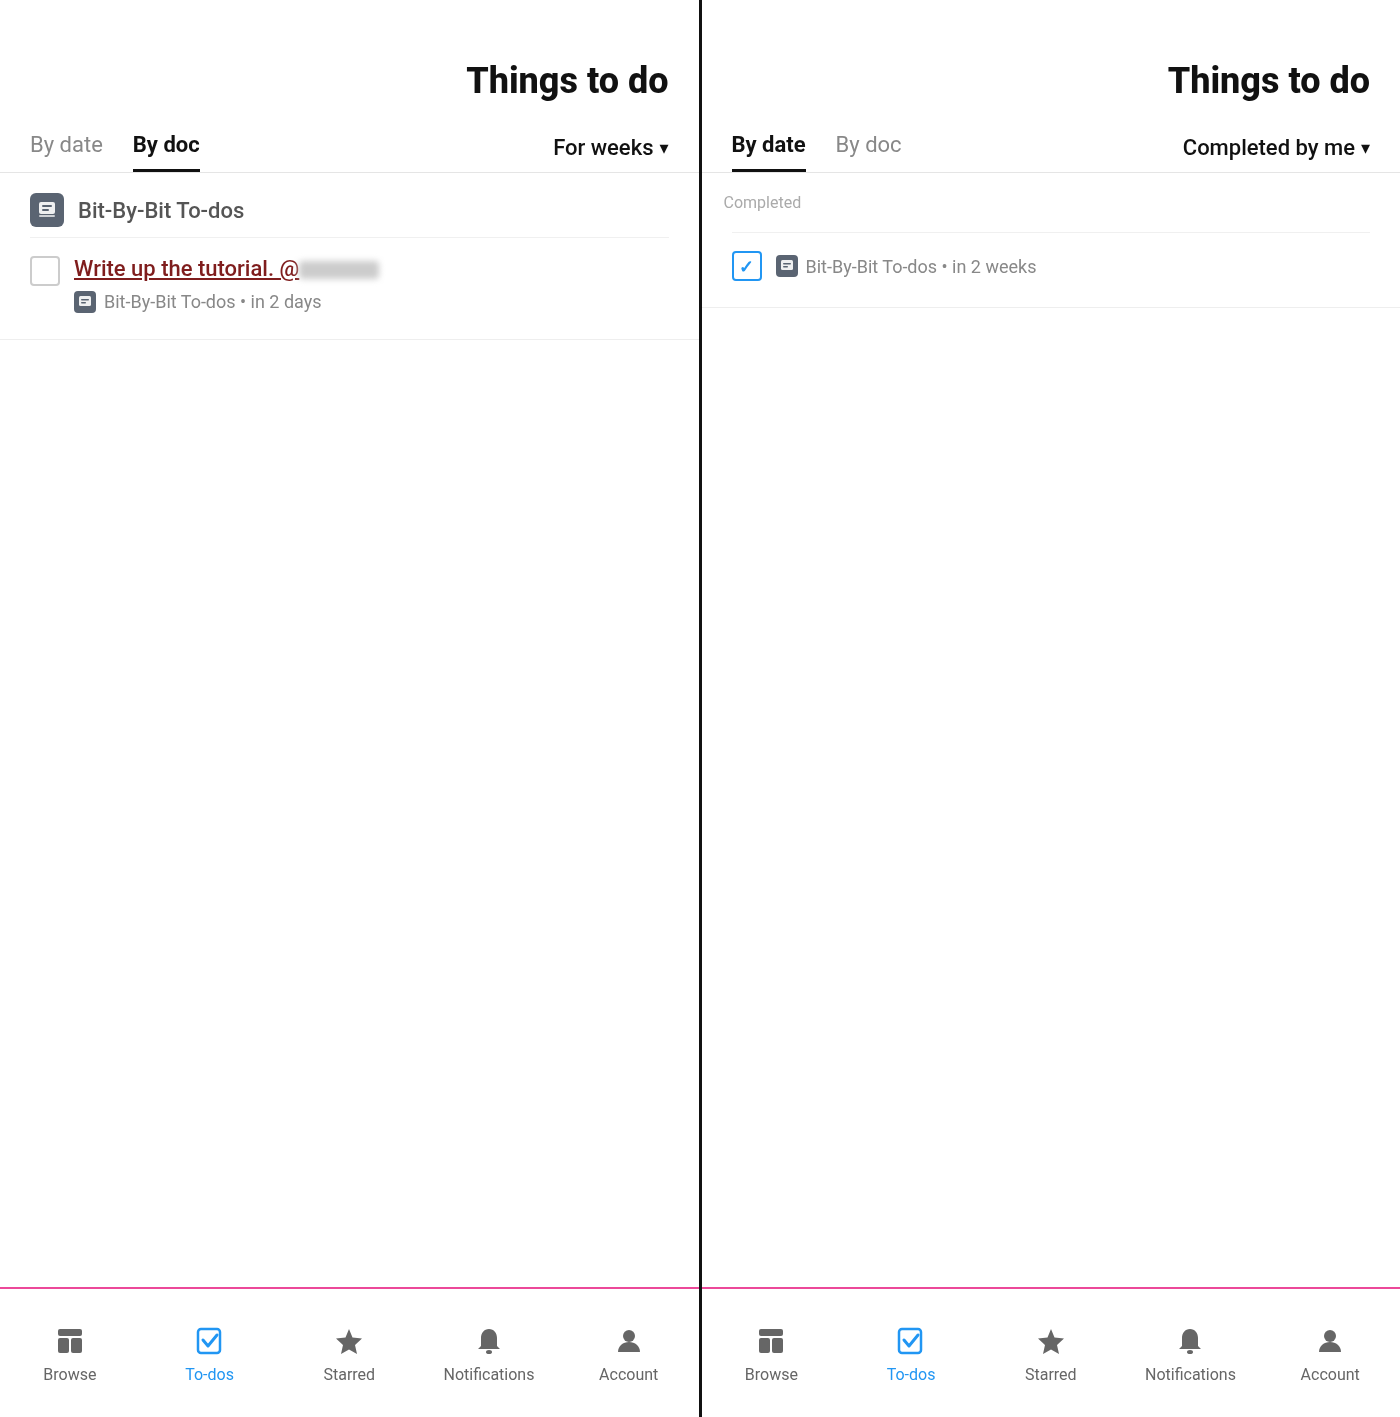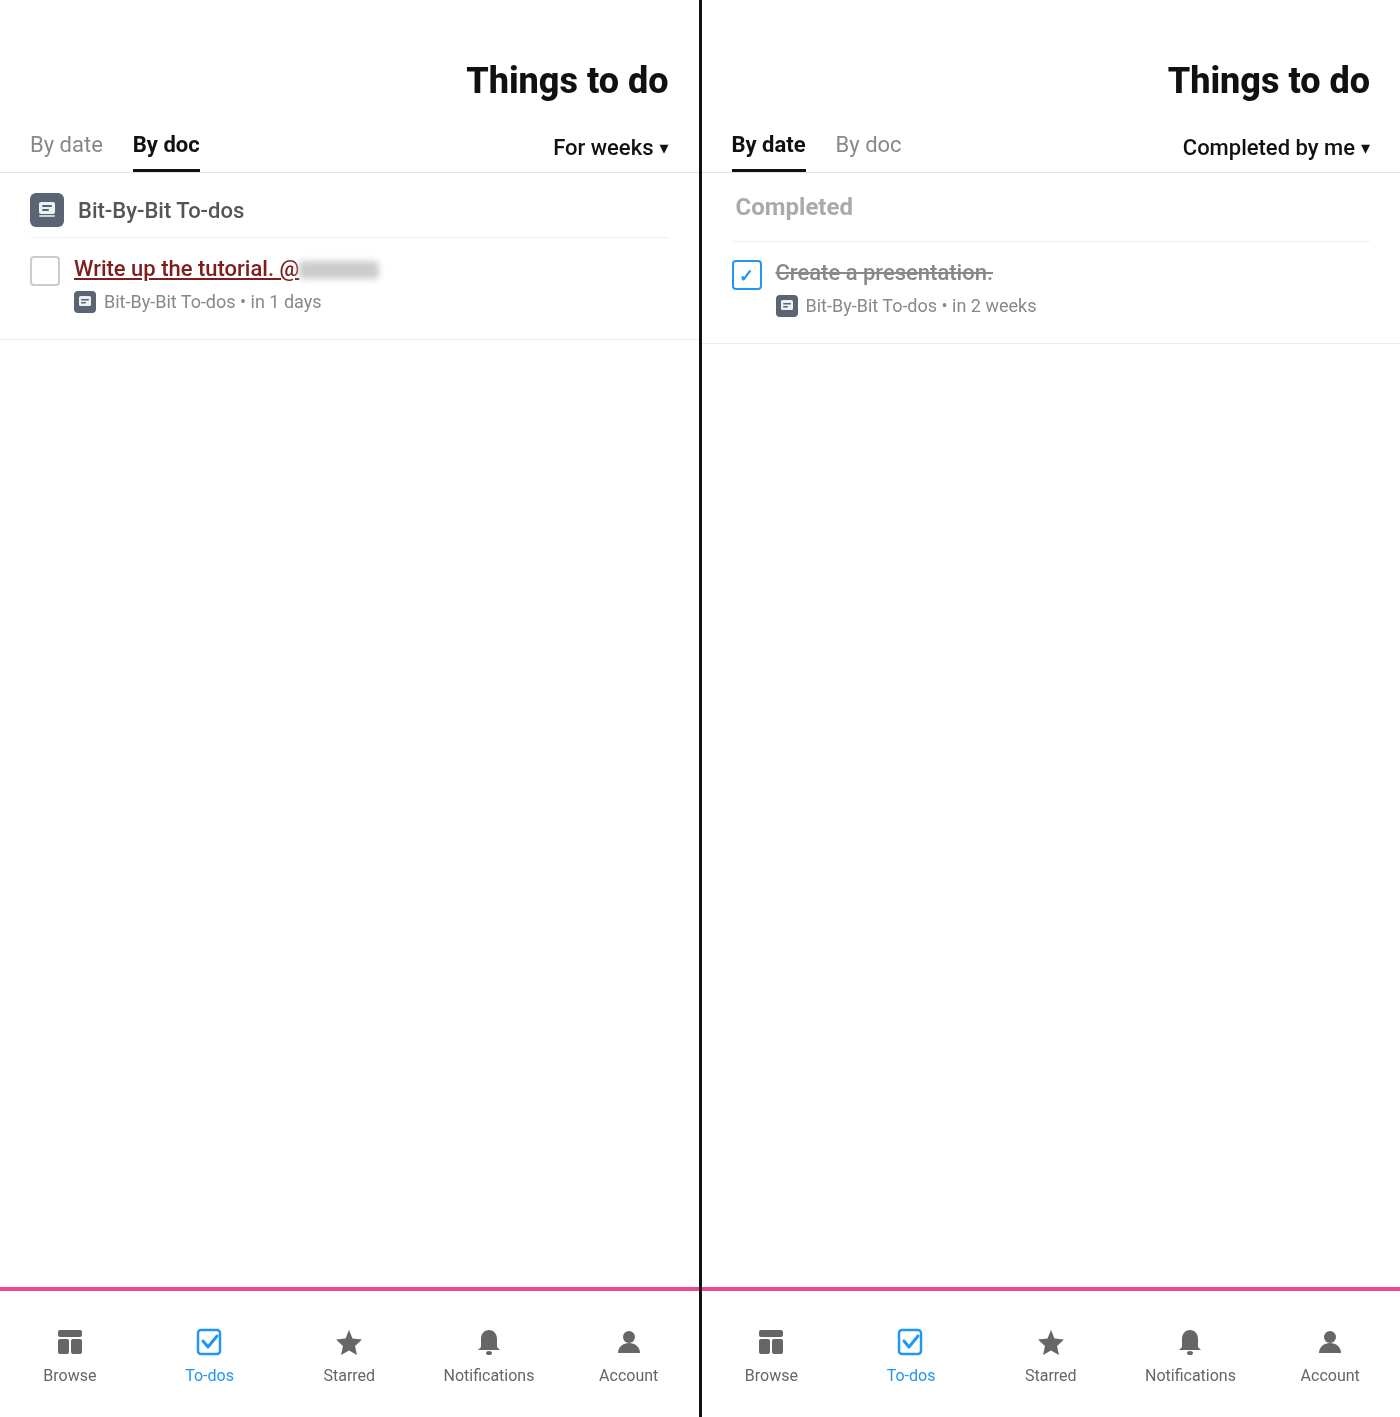--- a/index.html
+++ b/index.html
@@ -81,24 +81,24 @@
       cursor: pointer;
       padding-bottom: 12px;
     }
 
     .filter-dropdown .chevron {
       font-size: 18px;
     }
 
     
     .section-label {
-      font-size: 24px;
+      font-size: 16px;
       color: #aaa;
-      padding: 20px 34px 10px;
-      font-weight: 700;
+      padding: 20px 22px 10px;
+      font-weight: 400;
     }
 
     
     .todo-group {
       padding: 10px 30px;
       border-bottom: 1px solid #eee;
     }
 
     .group-header {
       display: flex;
@@ -214,21 +214,21 @@
       height: 18px;
       background: #ccc;
       border-radius: 4px;
       vertical-align: middle;
       filter: blur(3px);
     }
 
     
     .bottom-nav {
       height: 130px;
-      border-top: 4px solid #ec4899;
+      border-top: 2px solid #ec4899;
       display: flex;
       align-items: center;
       justify-content: space-around;
       background: #fff;
       flex-shrink: 0;
     }
 
     .nav-item {
       display: flex;
       flex-direction: column;
@@ -303,21 +303,21 @@
             Write up the tutorial. @<span class="mention-blur"></span>
           </div>
           <div class="todo-meta">
             <div class="meta-icon">
               <svg viewBox="0 0 14 14" fill="white">
                 <rect x="1" y="1" width="12" height="10" rx="1.5" fill="white" opacity="0.9"></rect>
                 <rect x="3" y="4" width="8" height="1.5" rx="0.75" fill="#5a6472"></rect>
                 <rect x="3" y="7" width="5" height="1.5" rx="0.75" fill="#5a6472"></rect>
               </svg>
             </div>
-            <span class="meta-text">Bit-By-Bit To-dos • in 1 days</span>
+            <span class="meta-text">Bit-By-Bit To-dos • in 2 days</span>
           </div>
         </div>
       </div>
     </div>
   </div>
 
   <div class="bottom-nav">
     <div class="nav-item">
       <div class="nav-icon">
         <svg viewBox="0 0 30 30" fill="currentColor">
@@ -382,21 +382,20 @@
         <span class="chevron">▾</span>
       </div>
     </div>
 
     <div class="section-label">Completed</div>
 
     <div class="todo-group">
       <div class="todo-item">
         <div class="todo-checkbox checked"></div>
         <div class="todo-body">
-          <div class="todo-text completed">Create a presentation.</div>
           <div class="todo-meta">
             <div class="meta-icon">
               <svg viewBox="0 0 14 14" fill="white">
                 <rect x="1" y="1" width="12" height="10" rx="1.5" fill="white" opacity="0.9"></rect>
                 <rect x="3" y="4" width="8" height="1.5" rx="0.75" fill="#5a6472"></rect>
                 <rect x="3" y="7" width="5" height="1.5" rx="0.75" fill="#5a6472"></rect>
               </svg>
             </div>
             <span class="meta-text">Bit-By-Bit To-dos • in 2 weeks</span>
           </div>

